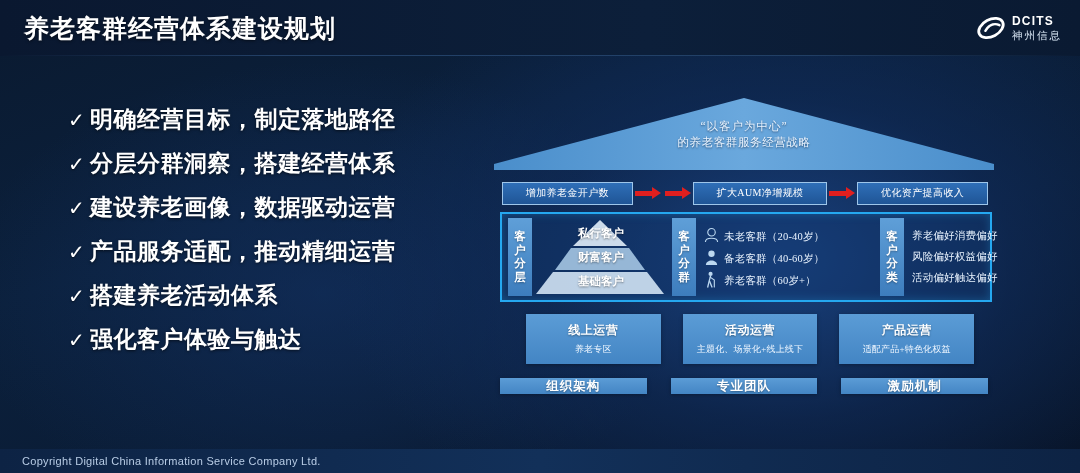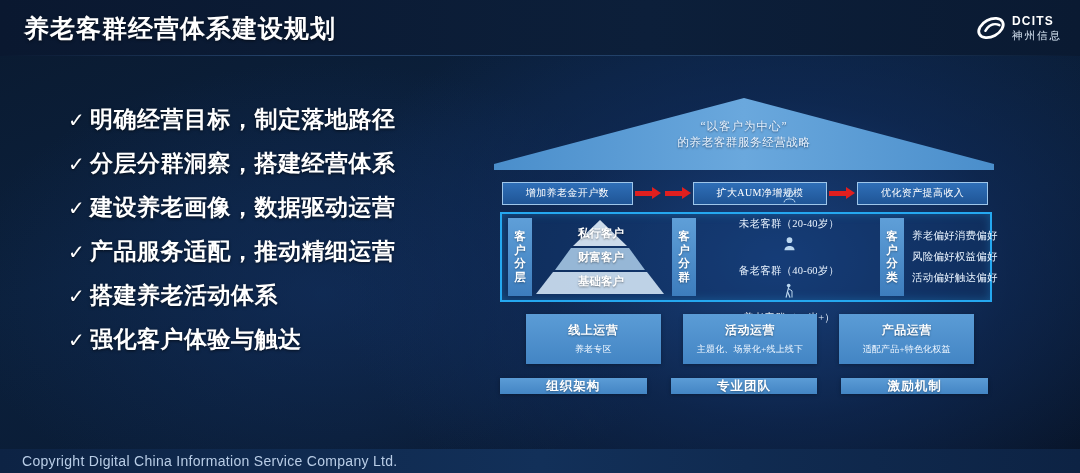--- a/index.html
+++ b/index.html
@@ -98,21 +98,21 @@
   #pyramid-wrap{flex:0 0 132px;position:relative;margin-left:2px;}
   .tier{position:absolute;color:#ffffff;font-size:11.5px;font-weight:bold;
         display:flex;align-items:center;justify-content:center;text-shadow:0 1px 2px rgba(0,0,0,.45);}
   #tier1{left:40px;top:7px;width:54px;height:24px;}
   #tier2{left:22px;top:31px;width:90px;height:24px;}
   #tier3{left:6px;top:55px;width:122px;height:25px;}
   #pyr-svg{position:absolute;left:0;top:4px;}
 
   
   #groups{flex:0 0 170px;display:flex;flex-direction:column;justify-content:center;gap:5px;padding-left:8px;}
-  .group-row{display:flex;align-items:center;gap:13px;flex-direction:column;}
+  .group-row{display:flex;align-items:flex-end;gap:5px;}
   .group-icon{width:15px;height:17px;flex:0 0 15px;}
   .group-label{color:#eaf4ff;font-size:10.5px;white-space:nowrap;letter-spacing:0.2px;}
 
   
   #cats{flex:1 1 auto;display:flex;flex-direction:column;justify-content:center;gap:7px;padding-left:8px;padding-right:4px;}
   .cat-row{display:flex;}
   .cat-item{flex:1 1 50%;color:#eaf4ff;font-size:10.5px;white-space:nowrap;letter-spacing:0.2px;}
 
   
   #ops{position:absolute;left:32px;top:218px;width:448px;height:50px;display:flex;gap:22px;}
@@ -133,21 +133,21 @@
     text-shadow:0 1px 2px rgba(0,0,0,.35);
     box-shadow:0 1px 4px rgba(0,0,0,.3);
   }
 
   
   #footer{
     position:absolute;left:0;bottom:0;width:1080px;height:24px;
     background:linear-gradient(90deg,#0d2344 0%,#123059 50%,#0d2344 100%);
     display:flex;align-items:center;
   }
-  #copyright{margin-left:22px;color:#b9cde6;font-size:14px;letter-spacing:0.3px;}
+  #copyright{margin-left:22px;color:#b9cde6;font-size:11px;letter-spacing:0.3px;}
 </style>
 </head>
 <body>
 
 <div id="slide">
 
   <div id="header">
     <div id="page-title">养老客群经营体系建设规划</div>
 
     <div id="logo">

